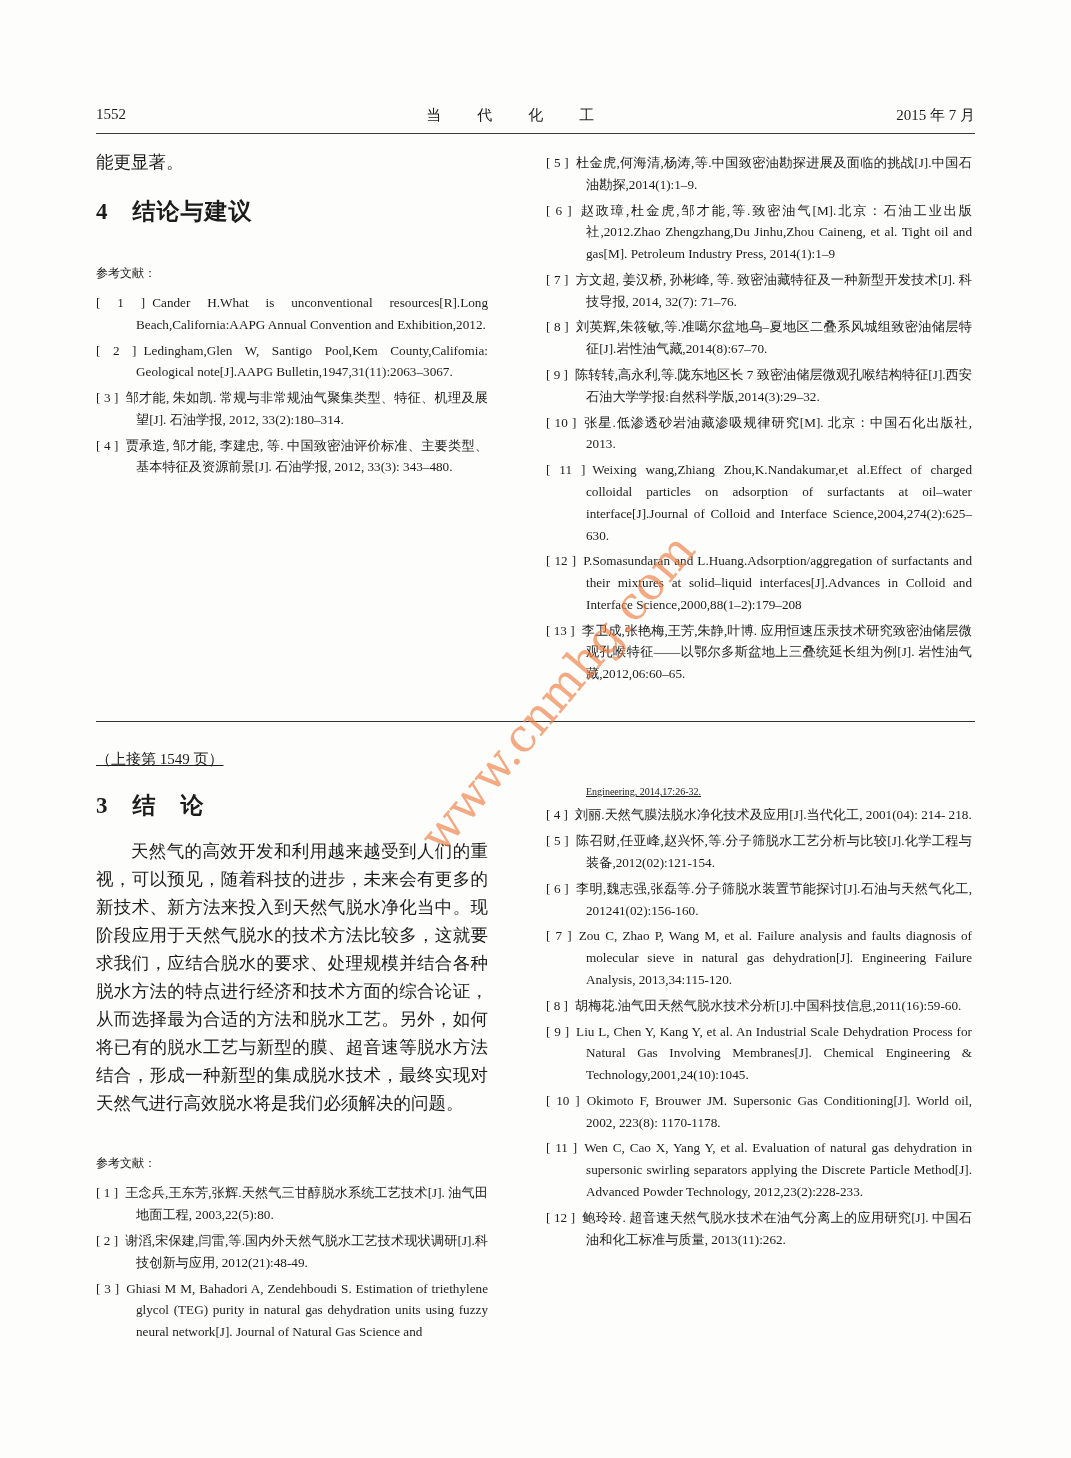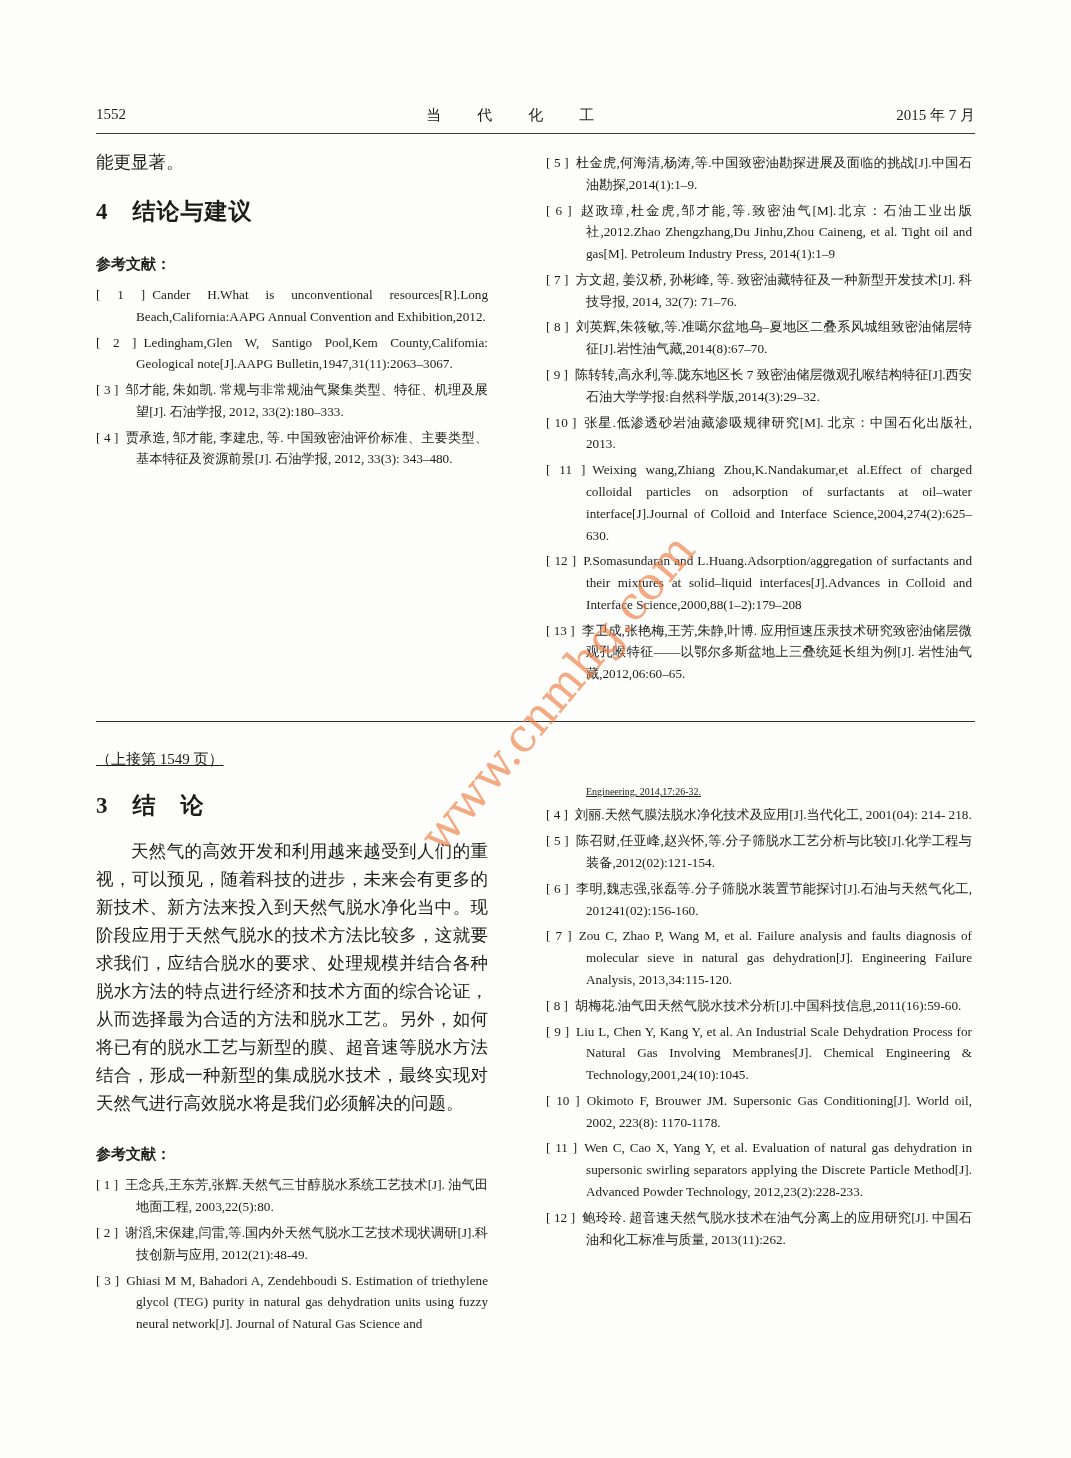--- a/index.html
+++ b/index.html
@@ -32,21 +32,21 @@
   .continued-note { font-size:15px; line-height:1.5; margin-top:4px;text-decoration:underline; }
   .section-heading {
     font-size:23px; font-weight:bold;
     margin:20px 0 16px 0;
     letter-spacing:1px;
   }
   .body-para {
     font-size:17.5px; line-height:1.6;
     text-align:justify; text-indent:2em;
   }
-  .refs-heading { font-size:15px; font-weight:bold; margin:28px 0 10px 0; }
+  .refs-heading { font-size:12px; font-weight:normal; margin:38px 0 10px 0; }
   .refs { }
   .ref {
     font-size:13.2px; line-height:1.65;
     text-align:justify;
     padding-left:40px; text-indent:-40px;
     margin-top:4px;
   }
   .ref-label { margin-right:7px; white-space:nowrap; }
   .ref-continuation {
     font-size:10px; line-height:1.65;
@@ -90,21 +90,21 @@
 
     <section class="article">
 
       <div class="col-left">
         <p class="lead-in">能更显著。</p>
         <h2 class="section-heading">4　结论与建议</h2>
         <h3 class="refs-heading">参考文献：</h3>
         <div class="refs">
           <p class="ref"><span class="ref-label">[ 1 ]</span><span class="ref-text">Cander H.What is unconventional resources[R].Long Beach,California:AAPG Annual Convention and Exhibition,2012.</span></p>
           <p class="ref"><span class="ref-label">[ 2 ]</span><span class="ref-text">Ledingham,Glen W, Santigo Pool,Kem County,Califomia: Geological note[J].AAPG Bulletin,1947,31(11):2063–3067.</span></p>
-          <p class="ref"><span class="ref-label">[ 3 ]</span><span class="ref-text">邹才能, 朱如凯. 常规与非常规油气聚集类型、特征、机理及展望[J]. 石油学报, 2012, 33(2):180–333.</span></p>
+          <p class="ref"><span class="ref-label">[ 3 ]</span><span class="ref-text">邹才能, 朱如凯. 常规与非常规油气聚集类型、特征、机理及展望[J]. 石油学报, 2012, 33(2):180–314.</span></p>
           <p class="ref"><span class="ref-label">[ 4 ]</span><span class="ref-text">贾承造, 邹才能, 李建忠, 等. 中国致密油评价标准、主要类型、基本特征及资源前景[J]. 石油学报, 2012, 33(3): 343–480.</span></p>
         </div>
       </div>
 
       <div class="col-right">
         <div class="refs">
           <p class="ref"><span class="ref-label">[ 5 ]</span><span class="ref-text">杜金虎,何海清,杨涛,等.中国致密油勘探进展及面临的挑战[J].中国石油勘探,2014(1):1–9.</span></p>
           <p class="ref"><span class="ref-label">[ 6 ]</span><span class="ref-text">赵政璋,杜金虎,邹才能,等.致密油气[M].北京：石油工业出版社,2012.Zhao Zhengzhang,Du Jinhu,Zhou Caineng, et al. Tight oil and gas[M]. Petroleum Industry Press, 2014(1):1–9</span></p>
           <p class="ref"><span class="ref-label">[ 7 ]</span><span class="ref-text">方文超, 姜汉桥, 孙彬峰, 等. 致密油藏特征及一种新型开发技术[J]. 科技导报, 2014, 32(7): 71–76.</span></p>
           <p class="ref"><span class="ref-label">[ 8 ]</span><span class="ref-text">刘英辉,朱筱敏,等.准噶尔盆地乌–夏地区二叠系风城组致密油储层特征[J].岩性油气藏,2014(8):67–70.</span></p>

